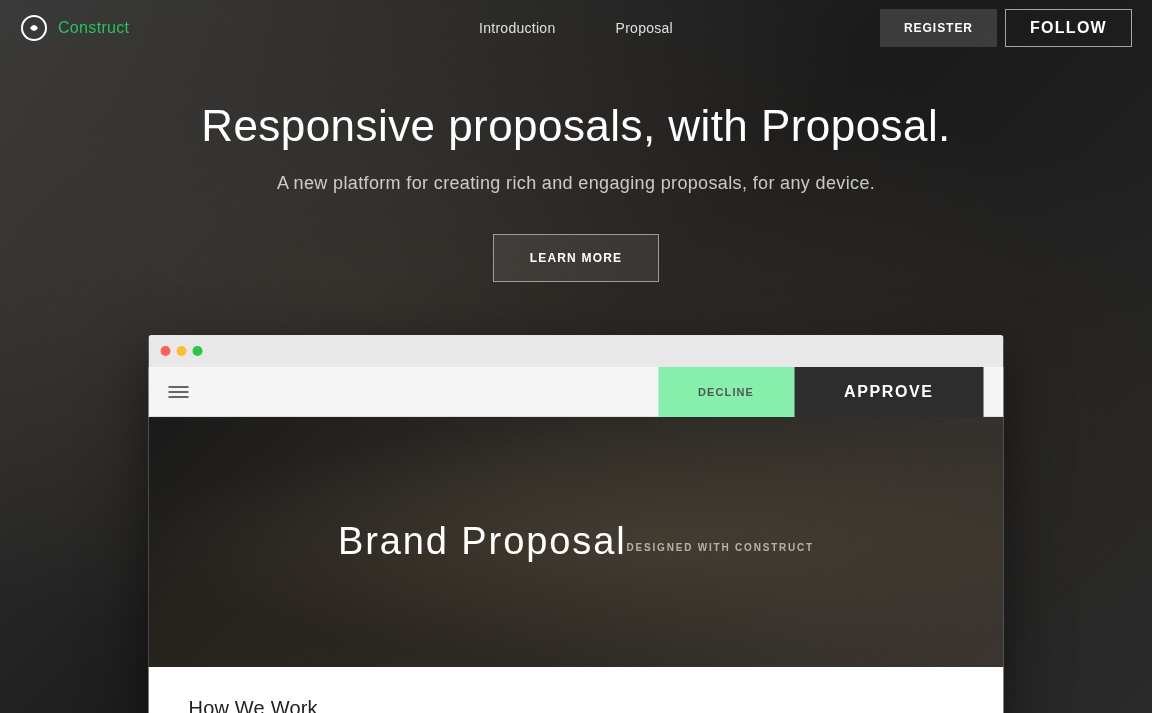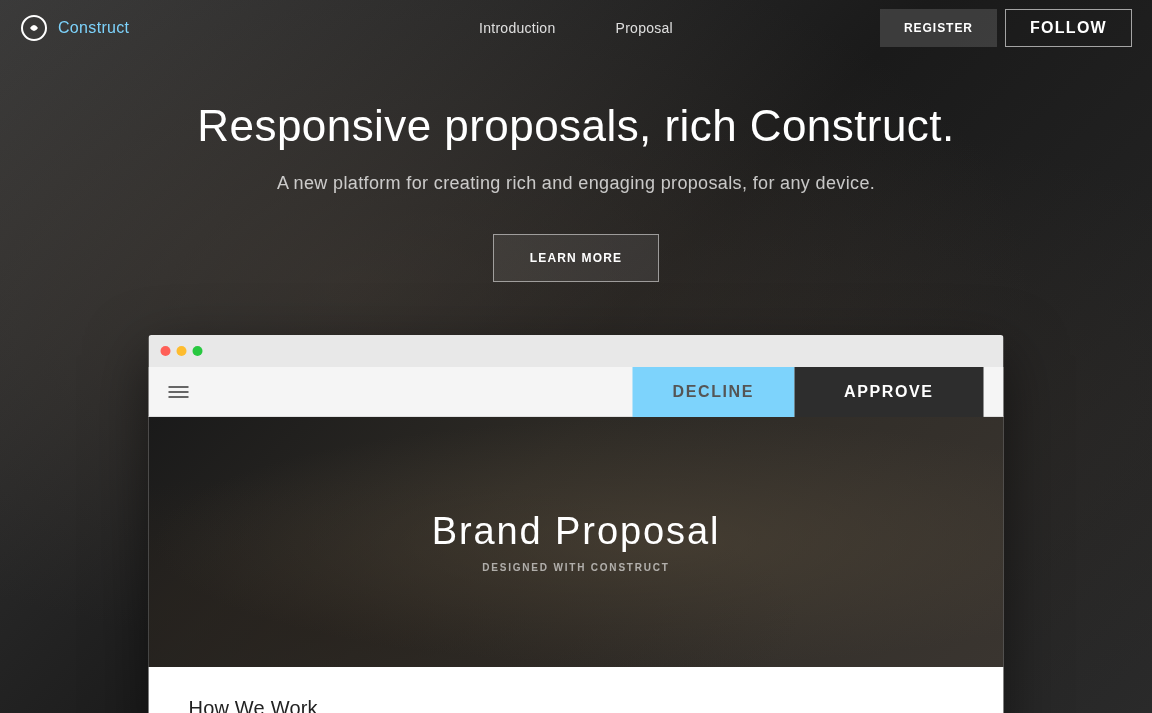--- a/index.html
+++ b/index.html
@@ -40,21 +40,21 @@
 
     .brand-logo {
       width: 28px;
       height: 28px;
       display: flex;
       align-items: center;
       justify-content: center;
     }
 
     .brand-name {
-      color: #7dd3fc;
+      color: #22c55e;
       font-size: 16px;
       font-weight: 500;
       letter-spacing: 0.02em;
     }
 
     .navbar-center {
       display: flex;
       align-items: flex-end;
       gap: 0;
       position: absolute;
@@ -265,27 +265,27 @@
       height: 2px;
       background: #666;
     }
 
     .toolbar-actions {
       display: flex;
       gap: 0;
     }
 
     .btn-decline {
-      background: #7dd3fc;
+      background: #86efac;
       color: #555;
       border: none;
       border-right: 1px solid #ddd;
       padding: 0 40px;
       height: 50px;
-      font-size: 16px;
+      font-size: 11px;
       font-weight: 600;
       letter-spacing: 0.1em;
       cursor: pointer;
       text-transform: uppercase;
       margin-right: -1px;
     }
 
     .btn-approve {
       background: #2d2d2d;
       color: #fff;
@@ -298,21 +298,21 @@
       cursor: pointer;
       text-transform: uppercase;
     }
 
     
     .proposal-hero-img {
       position: relative;
       height: 250px;
       background: linear-gradient(135deg, #1a1a1a 0%, #2d2a25 40%, #3a3530 100%);
       display: flex;
-      flex-direction: column;
+      flex-direction: row;
       align-items: center;
       justify-content: center;
       overflow: hidden;
     }
 
     .proposal-hero-img::before {
       content: '';
       position: absolute;
       top: 0; left: 0; right: 0; bottom: 0;
       background: 
@@ -379,21 +379,21 @@
   <div class="navbar-right">
     <button class="btn-register-nav">REGISTER</button>
     <button class="btn-follow">FOLLOW</button>
   </div>
 </nav>
 
 <section class="hero">
   <div class="hero-bg"></div>
 
   <div class="hero-content">
-    <h1 class="hero-title">Responsive proposals, rich Construct.</h1>
+    <h1 class="hero-title">Responsive proposals, with Proposal.</h1>
     <p class="hero-subtitle">A new platform for creating rich and engaging proposals, for any device.</p>
     <div class="hero-buttons">
       <button class="btn-learn-more">LEARN MORE</button>
     </div>
   </div>
 
   <div class="proposal-card-wrapper">
 
     <div class="browser-chrome">
       <div class="browser-dot red"></div>

